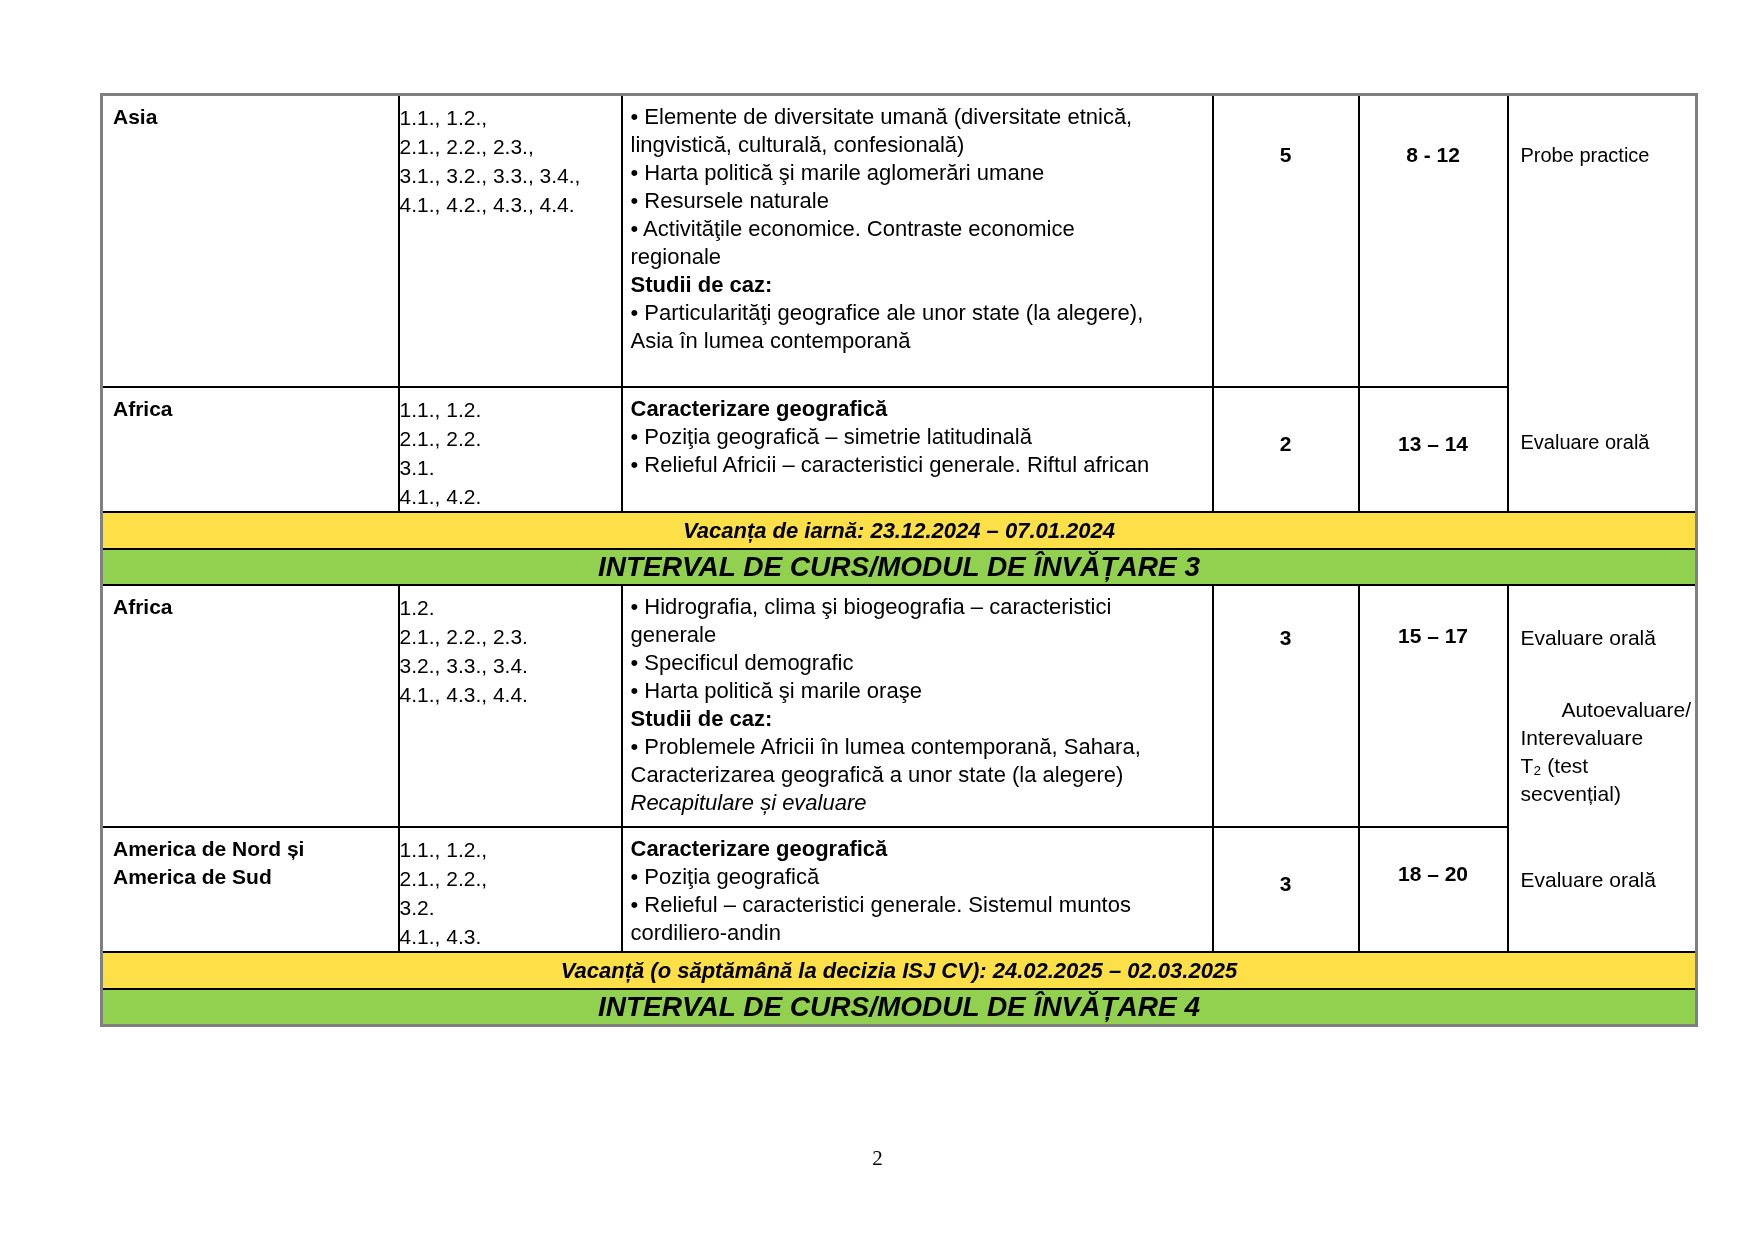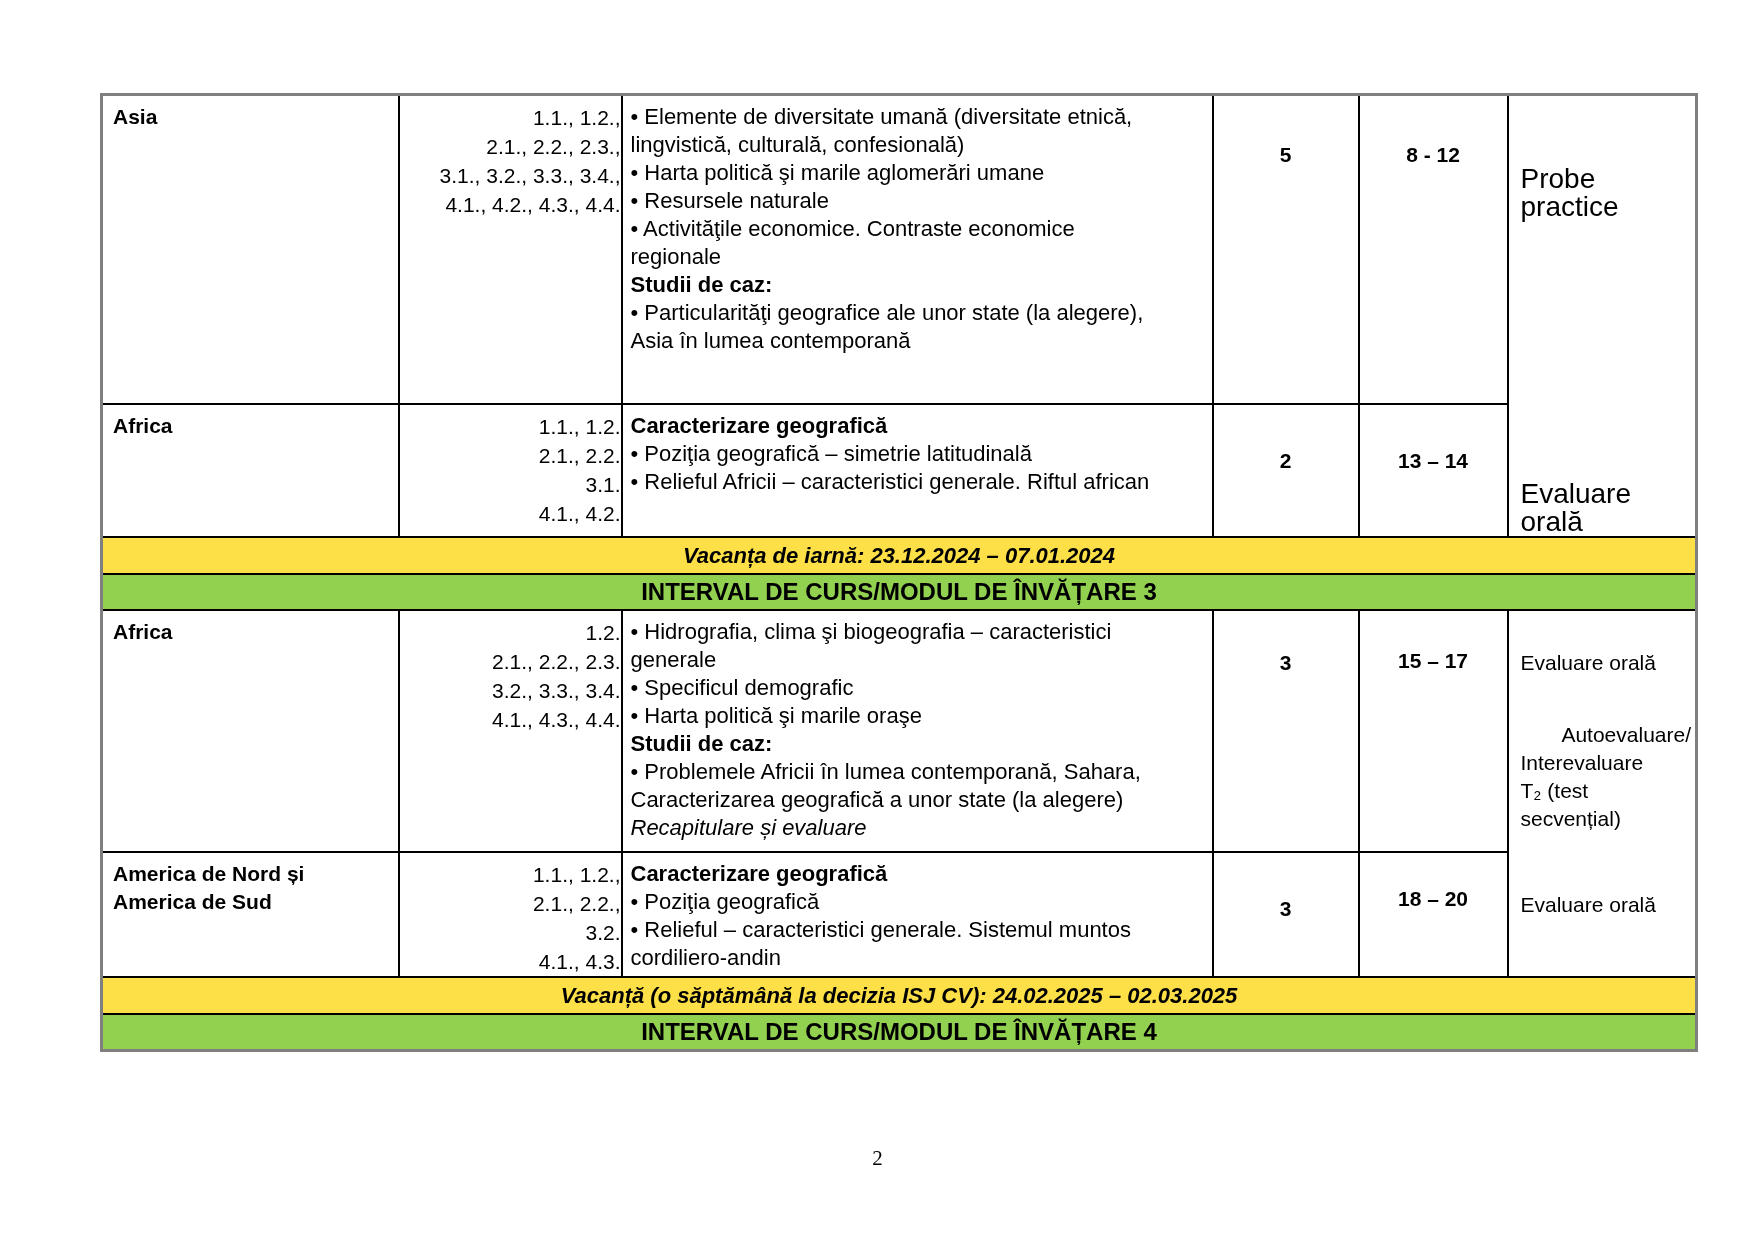--- a/index.html
+++ b/index.html
@@ -7,37 +7,37 @@
     width:1755px;height:1240px;background:#ffffff;position:relative;
     font-family:"Liberation Sans", sans-serif;color:#000;
   }
   table.plan{
     position:absolute;left:100px;top:93px;width:1595px;
     border-collapse:collapse;table-layout:fixed;
     border:3px solid #7f7f7f;
   }
   td{border:2px solid #000;vertical-align:top;padding:0;overflow:hidden;}
   .rname{font-weight:bold;font-size:21px;line-height:28px;padding:7px 10px 0 10px;}
-  .comp{text-align:right;font-size:21px;line-height:29px;padding-top:7px;}
+  .comp{text-align:left;font-size:21px;line-height:29px;padding-top:7px;}
   .content{font-size:22px;line-height:28px;padding:7px 8px 0 8px;}
   .content .b{font-weight:bold;}
   .content .i{font-style:italic;}
   .num{text-align:center;font-weight:bold;font-size:21px;line-height:28px;padding-top:45px;}
-  .eval{font-size:28px;line-height:28px;padding:45px 8px 0 12px;margin-top:24px;}
+  .eval{font-size:20px;line-height:28px;padding:45px 8px 0 12px;}
   .eval .gap1{margin-top:259px;}
   .eval2{font-size:21px;line-height:28px;padding:38px 4px 0 12px;}
   .eval2 .gap2{margin-top:44px;text-align:right;}
   .eval2 .gap3{margin-top:58px;}
   tr.vacation td{
     background:#fde047;text-align:center;font-weight:bold;font-style:italic;
     font-size:22px;line-height:29px;padding:3px 0;
   }
   tr.interval td{
     background:#92D050;text-align:center;font-weight:bold;
-    font-size:24px;line-height:28px;padding:3px 0;
+    font-size:28px;line-height:28px;padding:3px 0;font-style:italic;
   }
   .pagenum{
     position:absolute;left:0;right:0;top:1146px;text-align:center;
     font-family:"Liberation Serif", serif;font-size:21px;
   }
 </style>
 </head>
 <body>
 
 <table class="plan">

